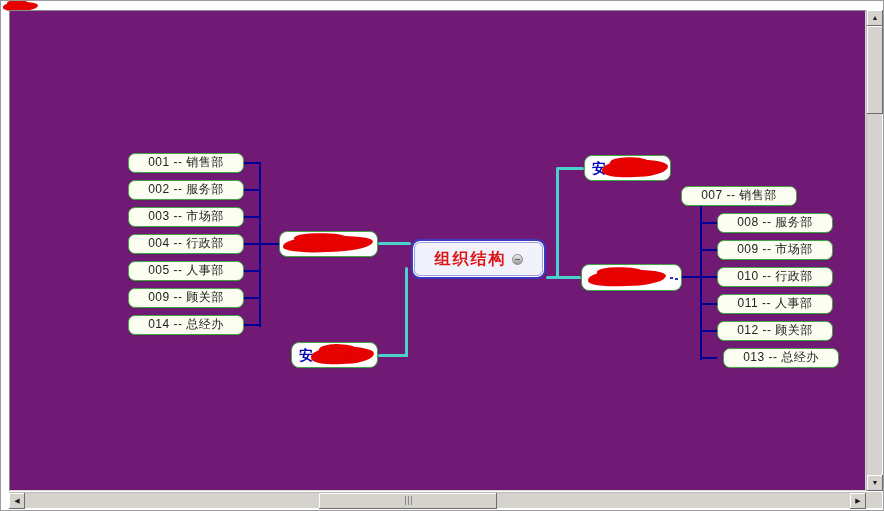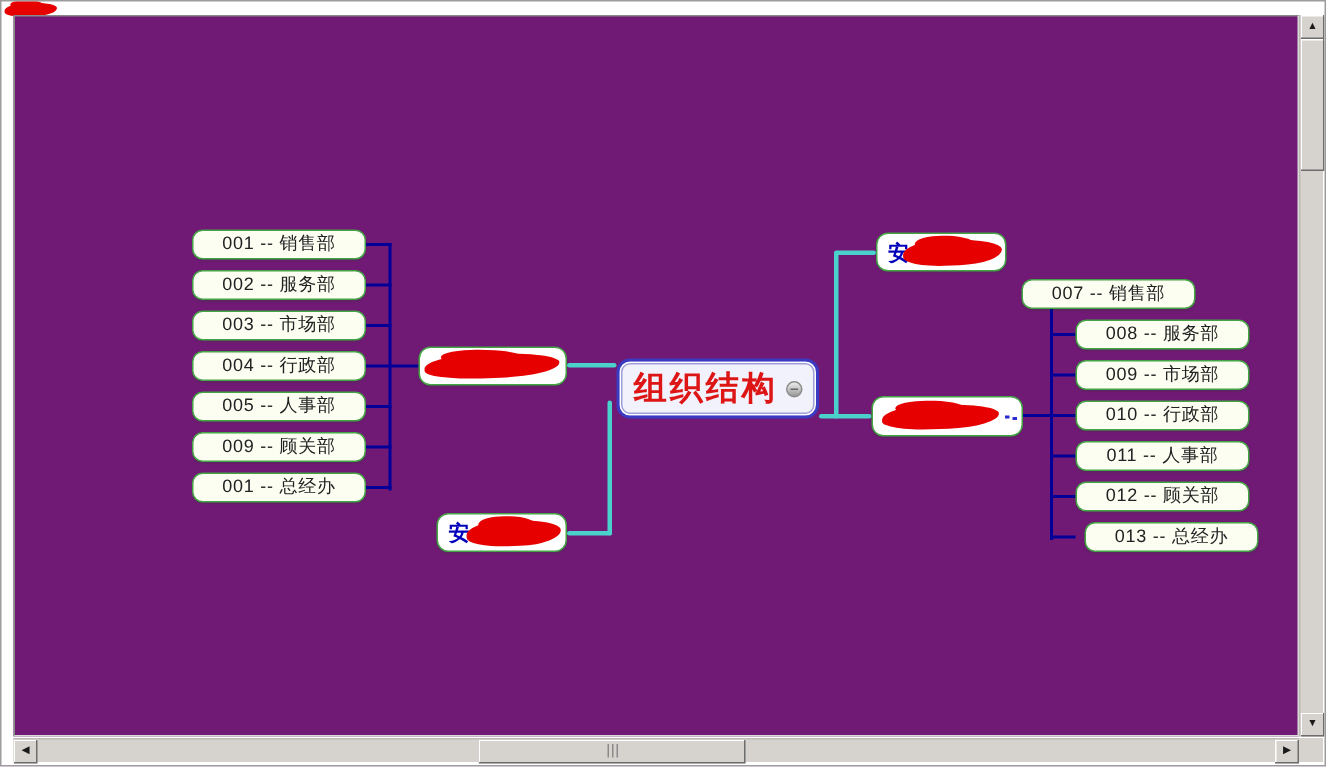--- a/index.html
+++ b/index.html
@@ -38,21 +38,21 @@
     position:absolute; left:7px; top:4px;
     font-weight:bold; font-size:14px; color:#0000bb;
   }
   
   .root {
     position:absolute; left:401px; top:228px; width:135px; height:40px;
     border:2px solid #3a3ac2; border-radius:9px; background:#f2f2fc;
     box-shadow:inset 0 0 0 1px #ffffff, inset 0 0 0 2px #9f9fd8;
     display:flex; align-items:center; justify-content:center; gap:5px;
   }
-  .root .rlabel { font-weight:bold; font-size:22px; color:#dd1515; letter-spacing:2px; }
+  .root .rlabel { font-weight:bold; font-size:16px; color:#dd1515; letter-spacing:2px; }
   .root .cicon {
     width:11px; height:11px; border-radius:50%;
     background:linear-gradient(#ececec,#9a9a9a); border:1px solid #8a8a8a;
     position:relative; flex:none;
   }
   .root .cicon::after {
     content:""; position:absolute; left:2px; right:2px; top:4px; height:1px; background:#666;
   }
   
   .scribble {
@@ -131,21 +131,21 @@
     <div class="ln cyan" style="left:547px;top:156px;width:27px;height:3px"></div>
     <div class="ln cyan" style="left:546px;top:156px;width:3px;height:112px"></div>
     <div class="ln cyan" style="left:536px;top:265px;width:35px;height:3px"></div>
 
     <div class="leaf" style="left:118px;top:142px">001 -- 销售部</div>
     <div class="leaf" style="left:118px;top:169px">002 -- 服务部</div>
     <div class="leaf" style="left:118px;top:196px">003 -- 市场部</div>
     <div class="leaf" style="left:118px;top:223px">004 -- 行政部</div>
     <div class="leaf" style="left:118px;top:250px">005 -- 人事部</div>
     <div class="leaf" style="left:118px;top:277px">009 -- 顾关部</div>
-    <div class="leaf" style="left:118px;top:304px">001 -- 总经办</div>
+    <div class="leaf" style="left:118px;top:304px">014 -- 总经办</div>
 
     <div class="leaf" style="left:671px;top:175px">007 -- 销售部</div>
     <div class="leaf" style="left:707px;top:202px">008 -- 服务部</div>
     <div class="leaf" style="left:707px;top:229px">009 -- 市场部</div>
     <div class="leaf" style="left:707px;top:256px">010 -- 行政部</div>
     <div class="leaf" style="left:707px;top:283px">011 -- 人事部</div>
     <div class="leaf" style="left:707px;top:310px">012 -- 顾关部</div>
     <div class="leaf" style="left:713px;top:337px">013 -- 总经办</div>
 
     <div class="bnode" style="left:269px;top:220px;width:99px;height:26px">

